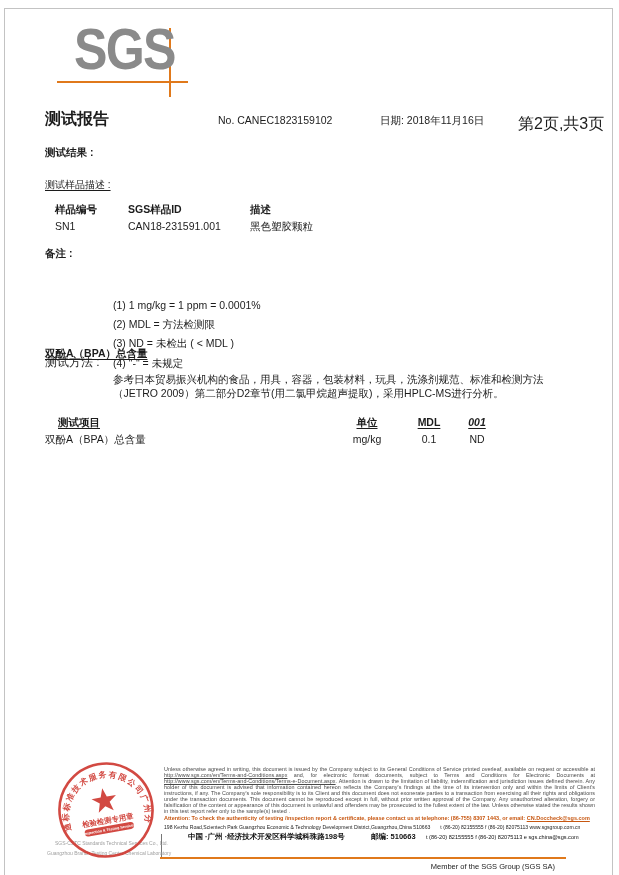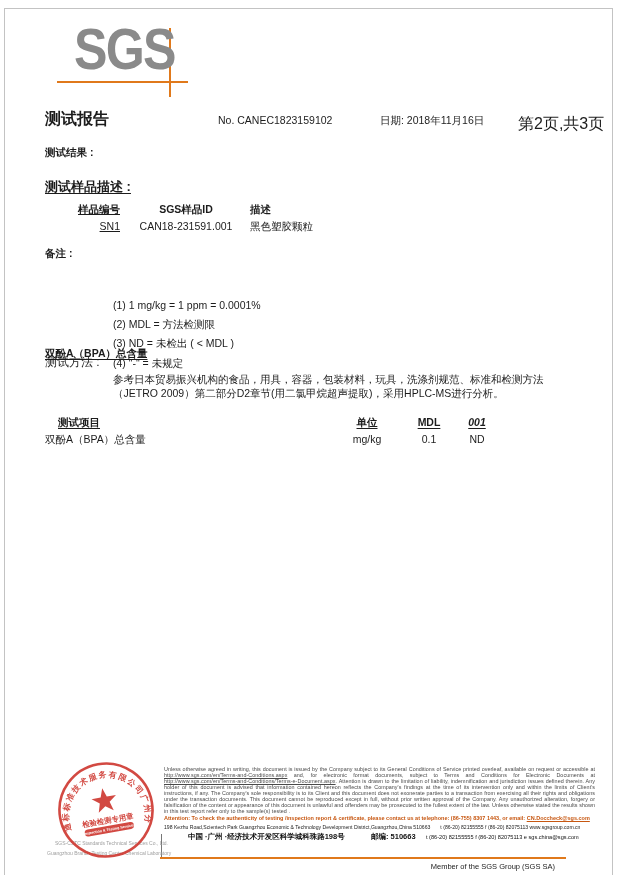--- a/index.html
+++ b/index.html
@@ -14,25 +14,25 @@
   .logo-vline { position:absolute; left:112px; top:4px; width:2px; height:69px; background:#e0791b; }
 
   
   .doc-title { position:absolute; left:45px; top:109px; font-size:16px; font-weight:bold; }
   .report-no { position:absolute; left:218px; top:114px; font-size:10.5px; }
   .hdr-date  { position:absolute; left:380px; top:114px; font-size:10.5px; }
   .hdr-pages { position:absolute; left:518px; top:114px; font-size:16px; }
 
   .results-label { position:absolute; left:45px; top:146px; font-size:10.5px; font-weight:bold; }
 
-  .sample-heading { position:absolute; left:45px; top:178px; font-size:13px; font-weight:bold; text-decoration:underline; text-underline-offset:2px; }
+  .sample-heading { position:absolute; left:45px; top:178px; font-size:10px; font-weight:normal; text-decoration:underline; text-underline-offset:2px; }
 
   .stable-row { position:absolute; left:0; top:0; width:619px; font-size:10.5px; }
-  .stable-row .c1 { position:absolute; left:55px; width:65px; text-align:right;text-decoration:underline; }
-  .stable-row .c2 { position:absolute; left:128px; width:116px; text-align:center; }
+  .stable-row .c1 { position:absolute; left:55px; width:65px; text-align:left; }
+  .stable-row .c2 { position:absolute; left:128px; width:116px; text-align:left; }
   .stable-row .c3 { position:absolute; left:250px; }
   .stable-head { top:203px; font-weight:bold; }
   .stable-data { top:220px; }
 
   .notes-heading { position:absolute; left:45px; top:247px; font-size:10.5px; font-weight:bold; }
   .notes-list { position:absolute; left:113px; top:264px; font-size:10.5px; line-height:19.2px;margin-top:32px; }
   .notes-list span { display:block; }
 
   .bpa-heading { position:absolute; left:45px; top:347px; font-size:10.5px; font-weight:bold; text-decoration:underline; text-underline-offset:2px; }
   .method-label { position:absolute; left:45px; top:354px; font-size:12px; }

